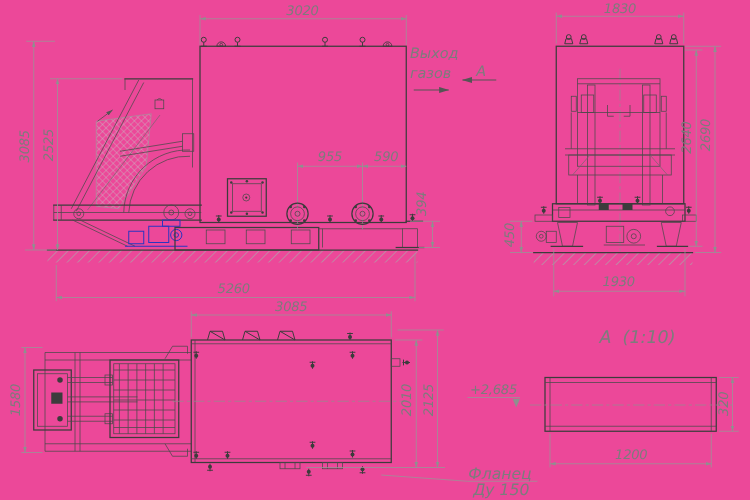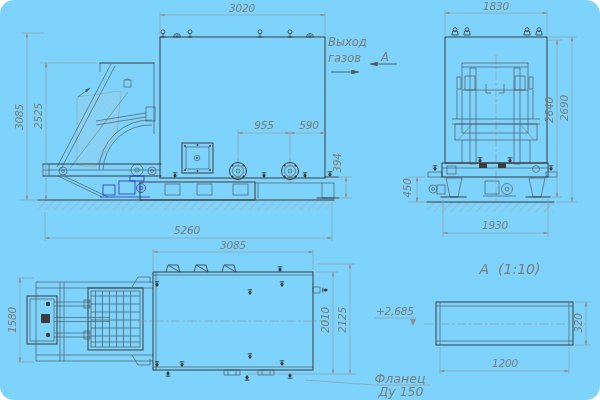--- a/index.html
+++ b/index.html
@@ -1,17 +1,17 @@
 <!DOCTYPE html>
 <html><head>
 <meta charset="utf-8">
 <style>
   html,body{margin:0;padding:0;background:#ffffff;}
-  .stage{position:relative;width:600px;height:400px;background:#7dd3fc;
-         font-family:"DejaVu Sans",sans-serif;overflow:hidden;border-radius:14px;}
+  .stage{position:relative;width:600px;height:400px;background:#ec4899;
+         font-family:"DejaVu Sans",sans-serif;overflow:hidden;}
   svg{display:block;}
   .ln{stroke:#3c3c3c;stroke-width:1;fill:none;stroke-linecap:square;}
   .l2{stroke:#4a4a4a;stroke-width:.6;fill:none;}
   .l3{stroke:#6a6a6a;stroke-width:.5;fill:none;}
   .dm{stroke:#979797;stroke-width:.6;fill:none;}
   .cl{stroke:#8f8f8f;stroke-width:.55;fill:none;stroke-dasharray:9 2.5 2.5 2.5;}
   .blue{stroke:#2a35c0;stroke-width:.8;fill:none;}
   text{font-style:italic;fill:#7c7c7c;}
   .dim{font-size:10.5px;letter-spacing:-0.2px;}
   .lbl{font-size:11.5px;}

